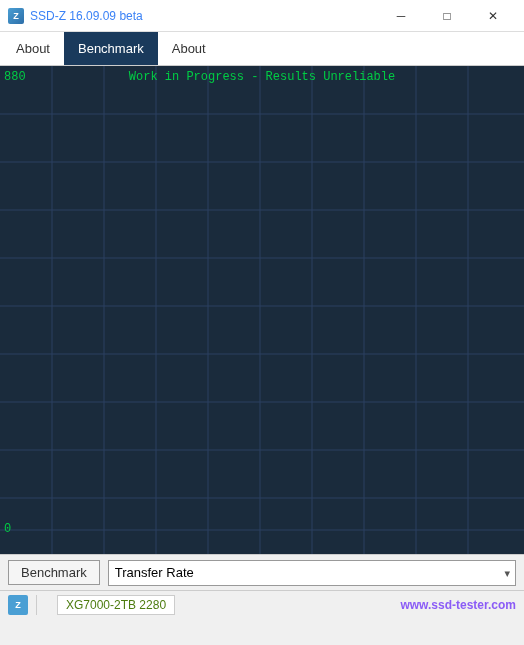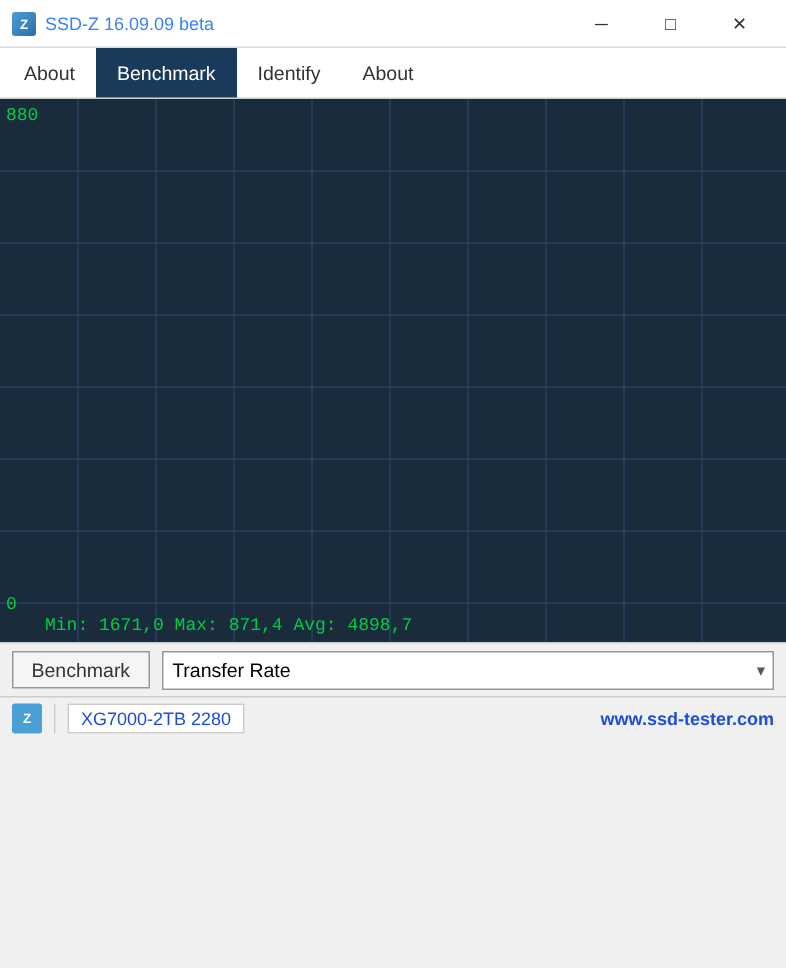--- a/index.html
+++ b/index.html
@@ -79,21 +79,21 @@
       white-space: nowrap;
     }
     .menu-item.active {
       background: #1a3a5c;
       color: white;
     }
 
     
     .main-content {
       background: #0f172a;
-      height: 362px;
+      height: 488px;
       position: relative;
       overflow: hidden;
     }
 
     .y-axis-top {
       position: absolute;
       top: 4px;
       left: 4px;
       color: #00cc44;
       font-family: 'Courier New', monospace;
@@ -194,25 +194,26 @@
     .status-divider {
       width: 1px;
       height: 20px;
       background: #ccc;
     }
     .status-device {
       background: white;
       border: 1px solid #ccc;
       padding: 2px 8px;
       font-size: 12px;
-      color: #1d4ed8;
+      color: #4d7c0f;
+      margin-left: 12px;
     }
     .status-website {
       margin-left: auto;
-      color: #1d4ed8;
+      color: #8b5cf6;
       font-size: 12px;
       font-weight: bold;
     }
 
     
     svg.chart-svg {
       position: absolute;
       top: 0;
       left: 0;
       width: 100%;
@@ -232,21 +233,20 @@
   <div class="title-bar-controls">
     <button class="title-btn">─</button>
     <button class="title-btn">□</button>
     <button class="title-btn close">✕</button>
   </div>
 </div>
 
 <div class="menu-bar">
   <div class="menu-item">About</div>
   <div class="menu-item active">Benchmark</div>
-  <div class="menu-item">Identify</div>
   <div class="menu-item">About</div>
 </div>
 
 <div class="main-content">
   <svg class="chart-svg" xmlns="http://www.w3.org/2000/svg">
 
     <rect width="100%" height="100%" fill="#1a2b3c"></rect>
 
     <line x1="52" y1="0" x2="52" y2="100%" stroke="#2a4060" stroke-width="1"></line>
     <line x1="104" y1="0" x2="104" y2="100%" stroke="#2a4060" stroke-width="1"></line>
@@ -264,22 +264,22 @@
     <line x1="0" y1="192" x2="100%" y2="192" stroke="#2a4060" stroke-width="1"></line>
     <line x1="0" y1="240" x2="100%" y2="240" stroke="#2a4060" stroke-width="1"></line>
     <line x1="0" y1="288" x2="100%" y2="288" stroke="#2a4060" stroke-width="1"></line>
     <line x1="0" y1="336" x2="100%" y2="336" stroke="#2a4060" stroke-width="1"></line>
     <line x1="0" y1="384" x2="100%" y2="384" stroke="#2a4060" stroke-width="1"></line>
     <line x1="0" y1="432" x2="100%" y2="432" stroke="#2a4060" stroke-width="1"></line>
     <line x1="0" y1="464" x2="100%" y2="464" stroke="#2a4060" stroke-width="1"></line>
   </svg>
 
   <div class="y-axis-top">880</div>
+  <div class="chart-title">Work in Progress - Results Unreliable</div>
   <div class="y-axis-bottom">0</div>
-  <div class="chart-stats">Min: 1671,0  Max: 871,4  Avg: 4898,7</div>
 </div>
 
 <div class="bottom-controls">
   <button class="benchmark-btn">Benchmark</button>
   <div class="dropdown-wrapper">
     <select>
       <option>Transfer Rate</option>
       <option>Access Time</option>
       <option>IOPS</option>
     </select>

